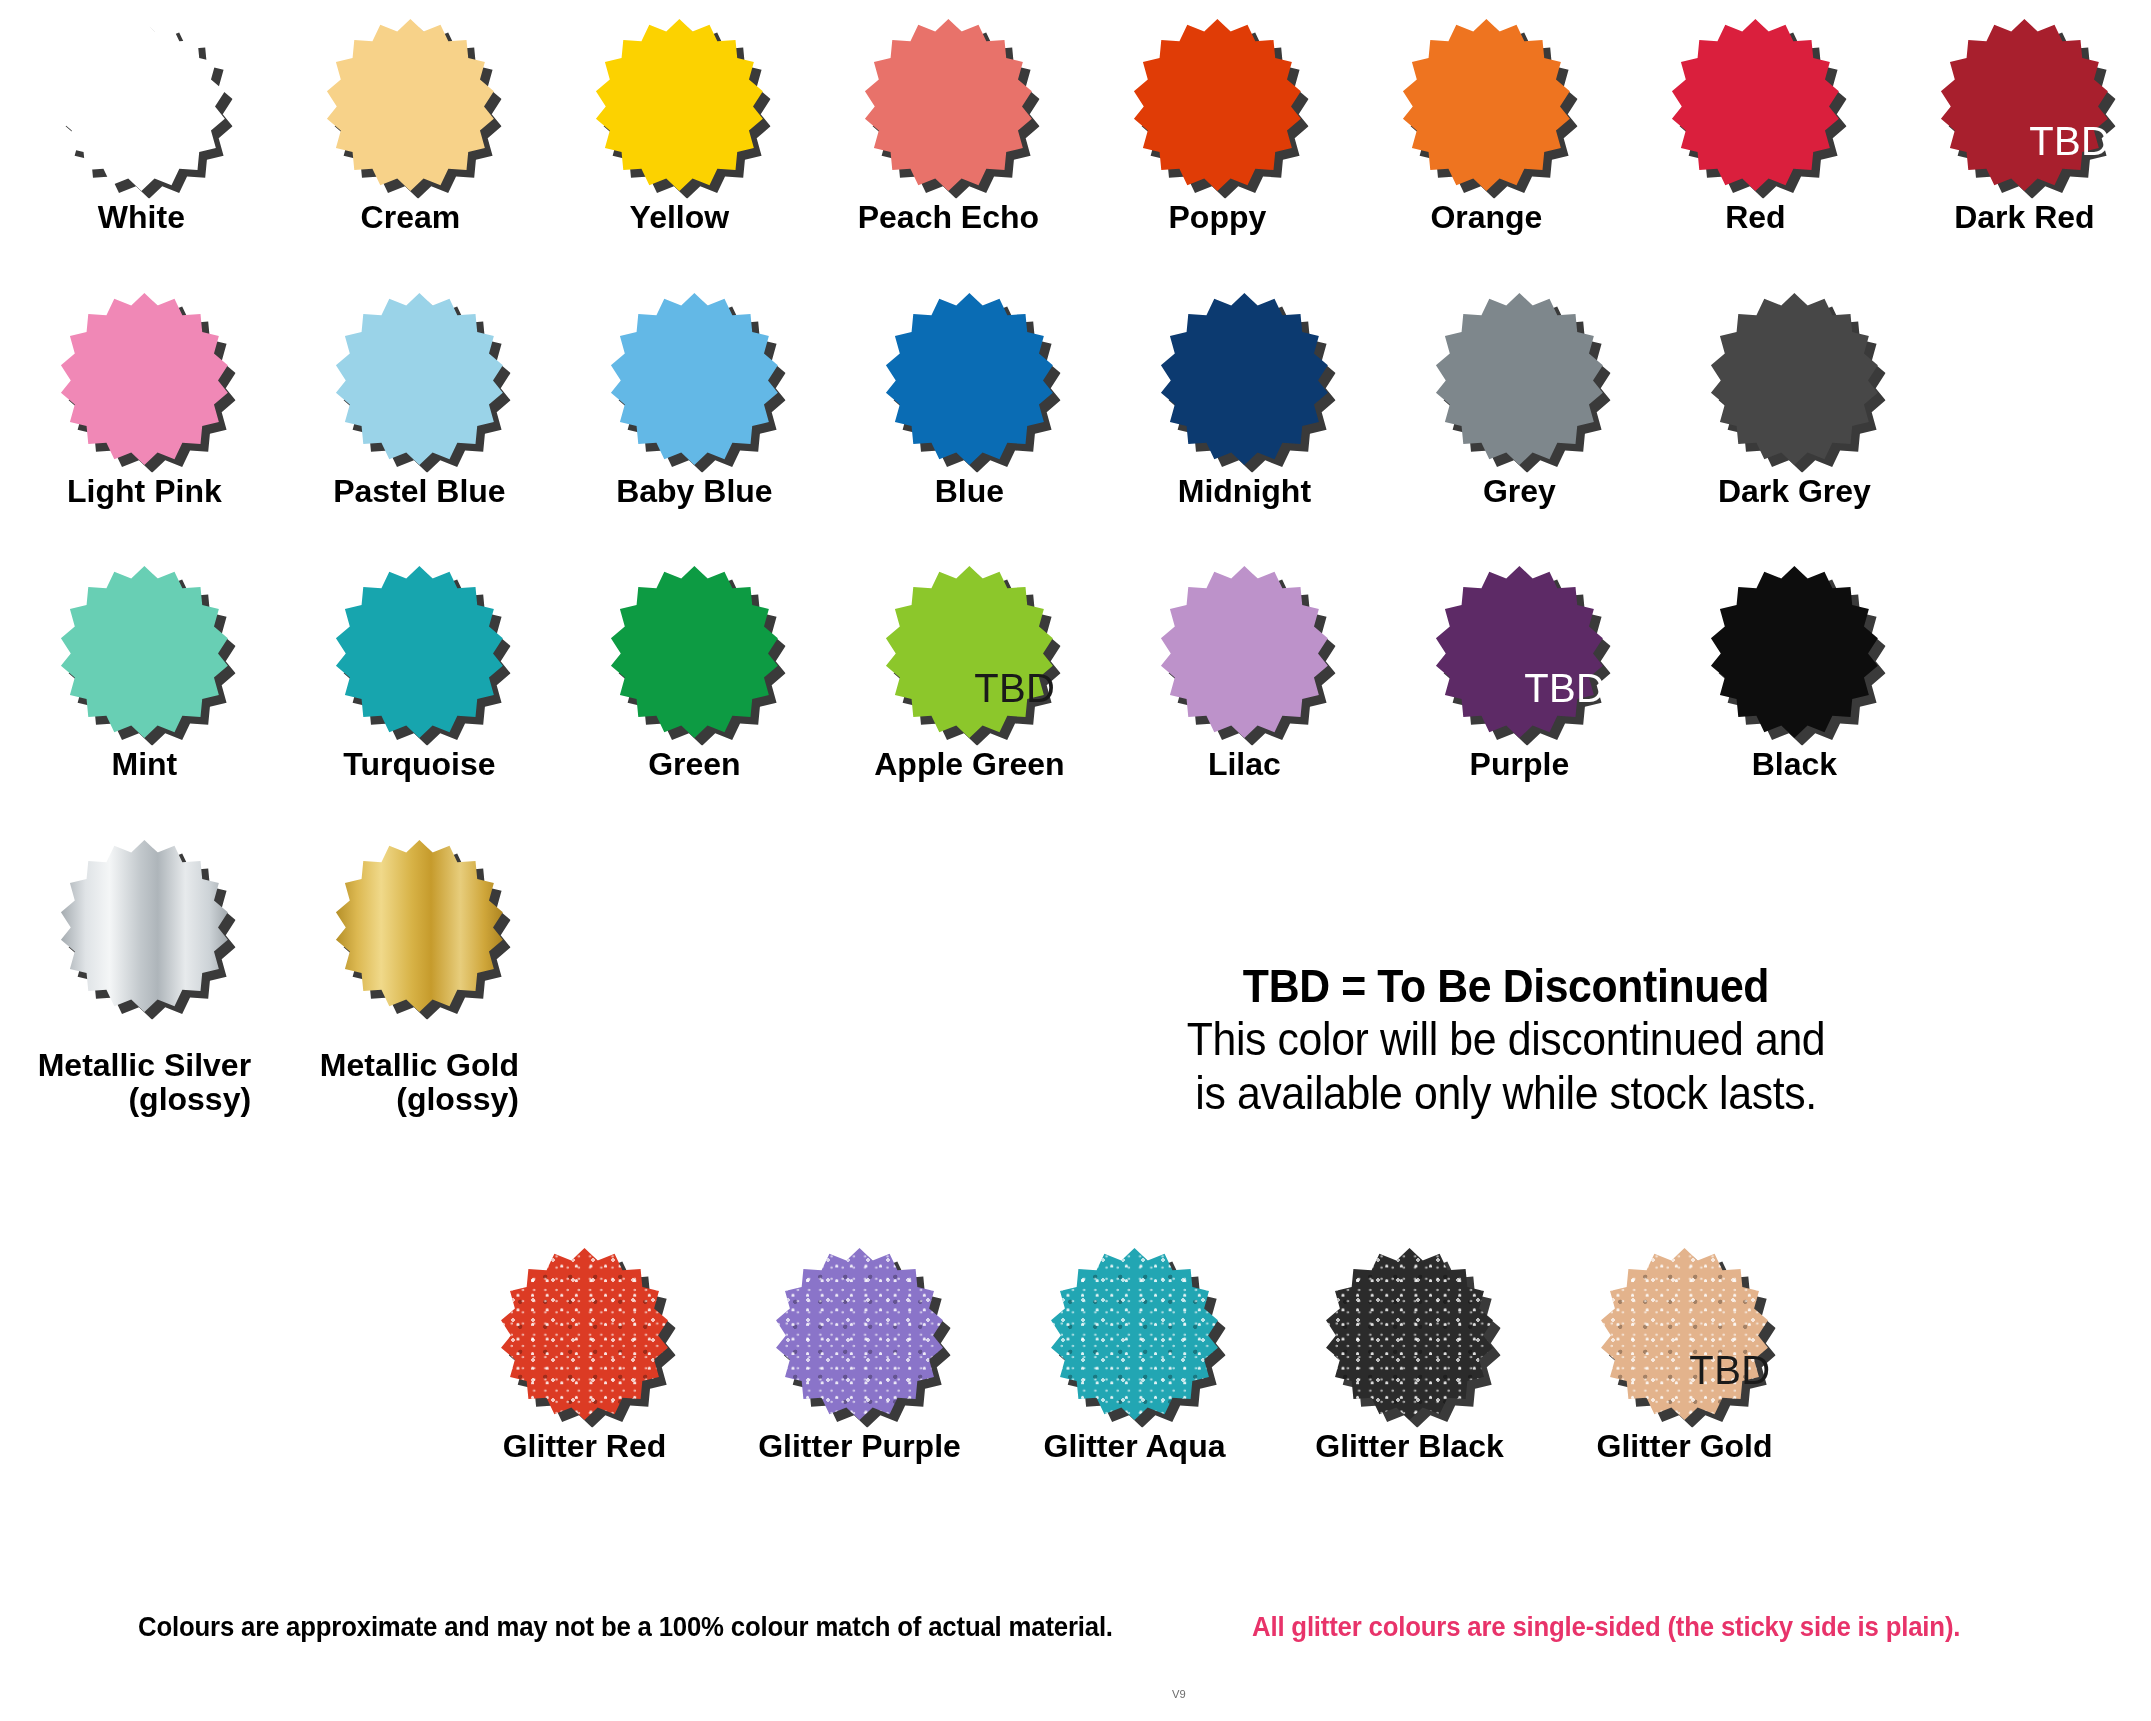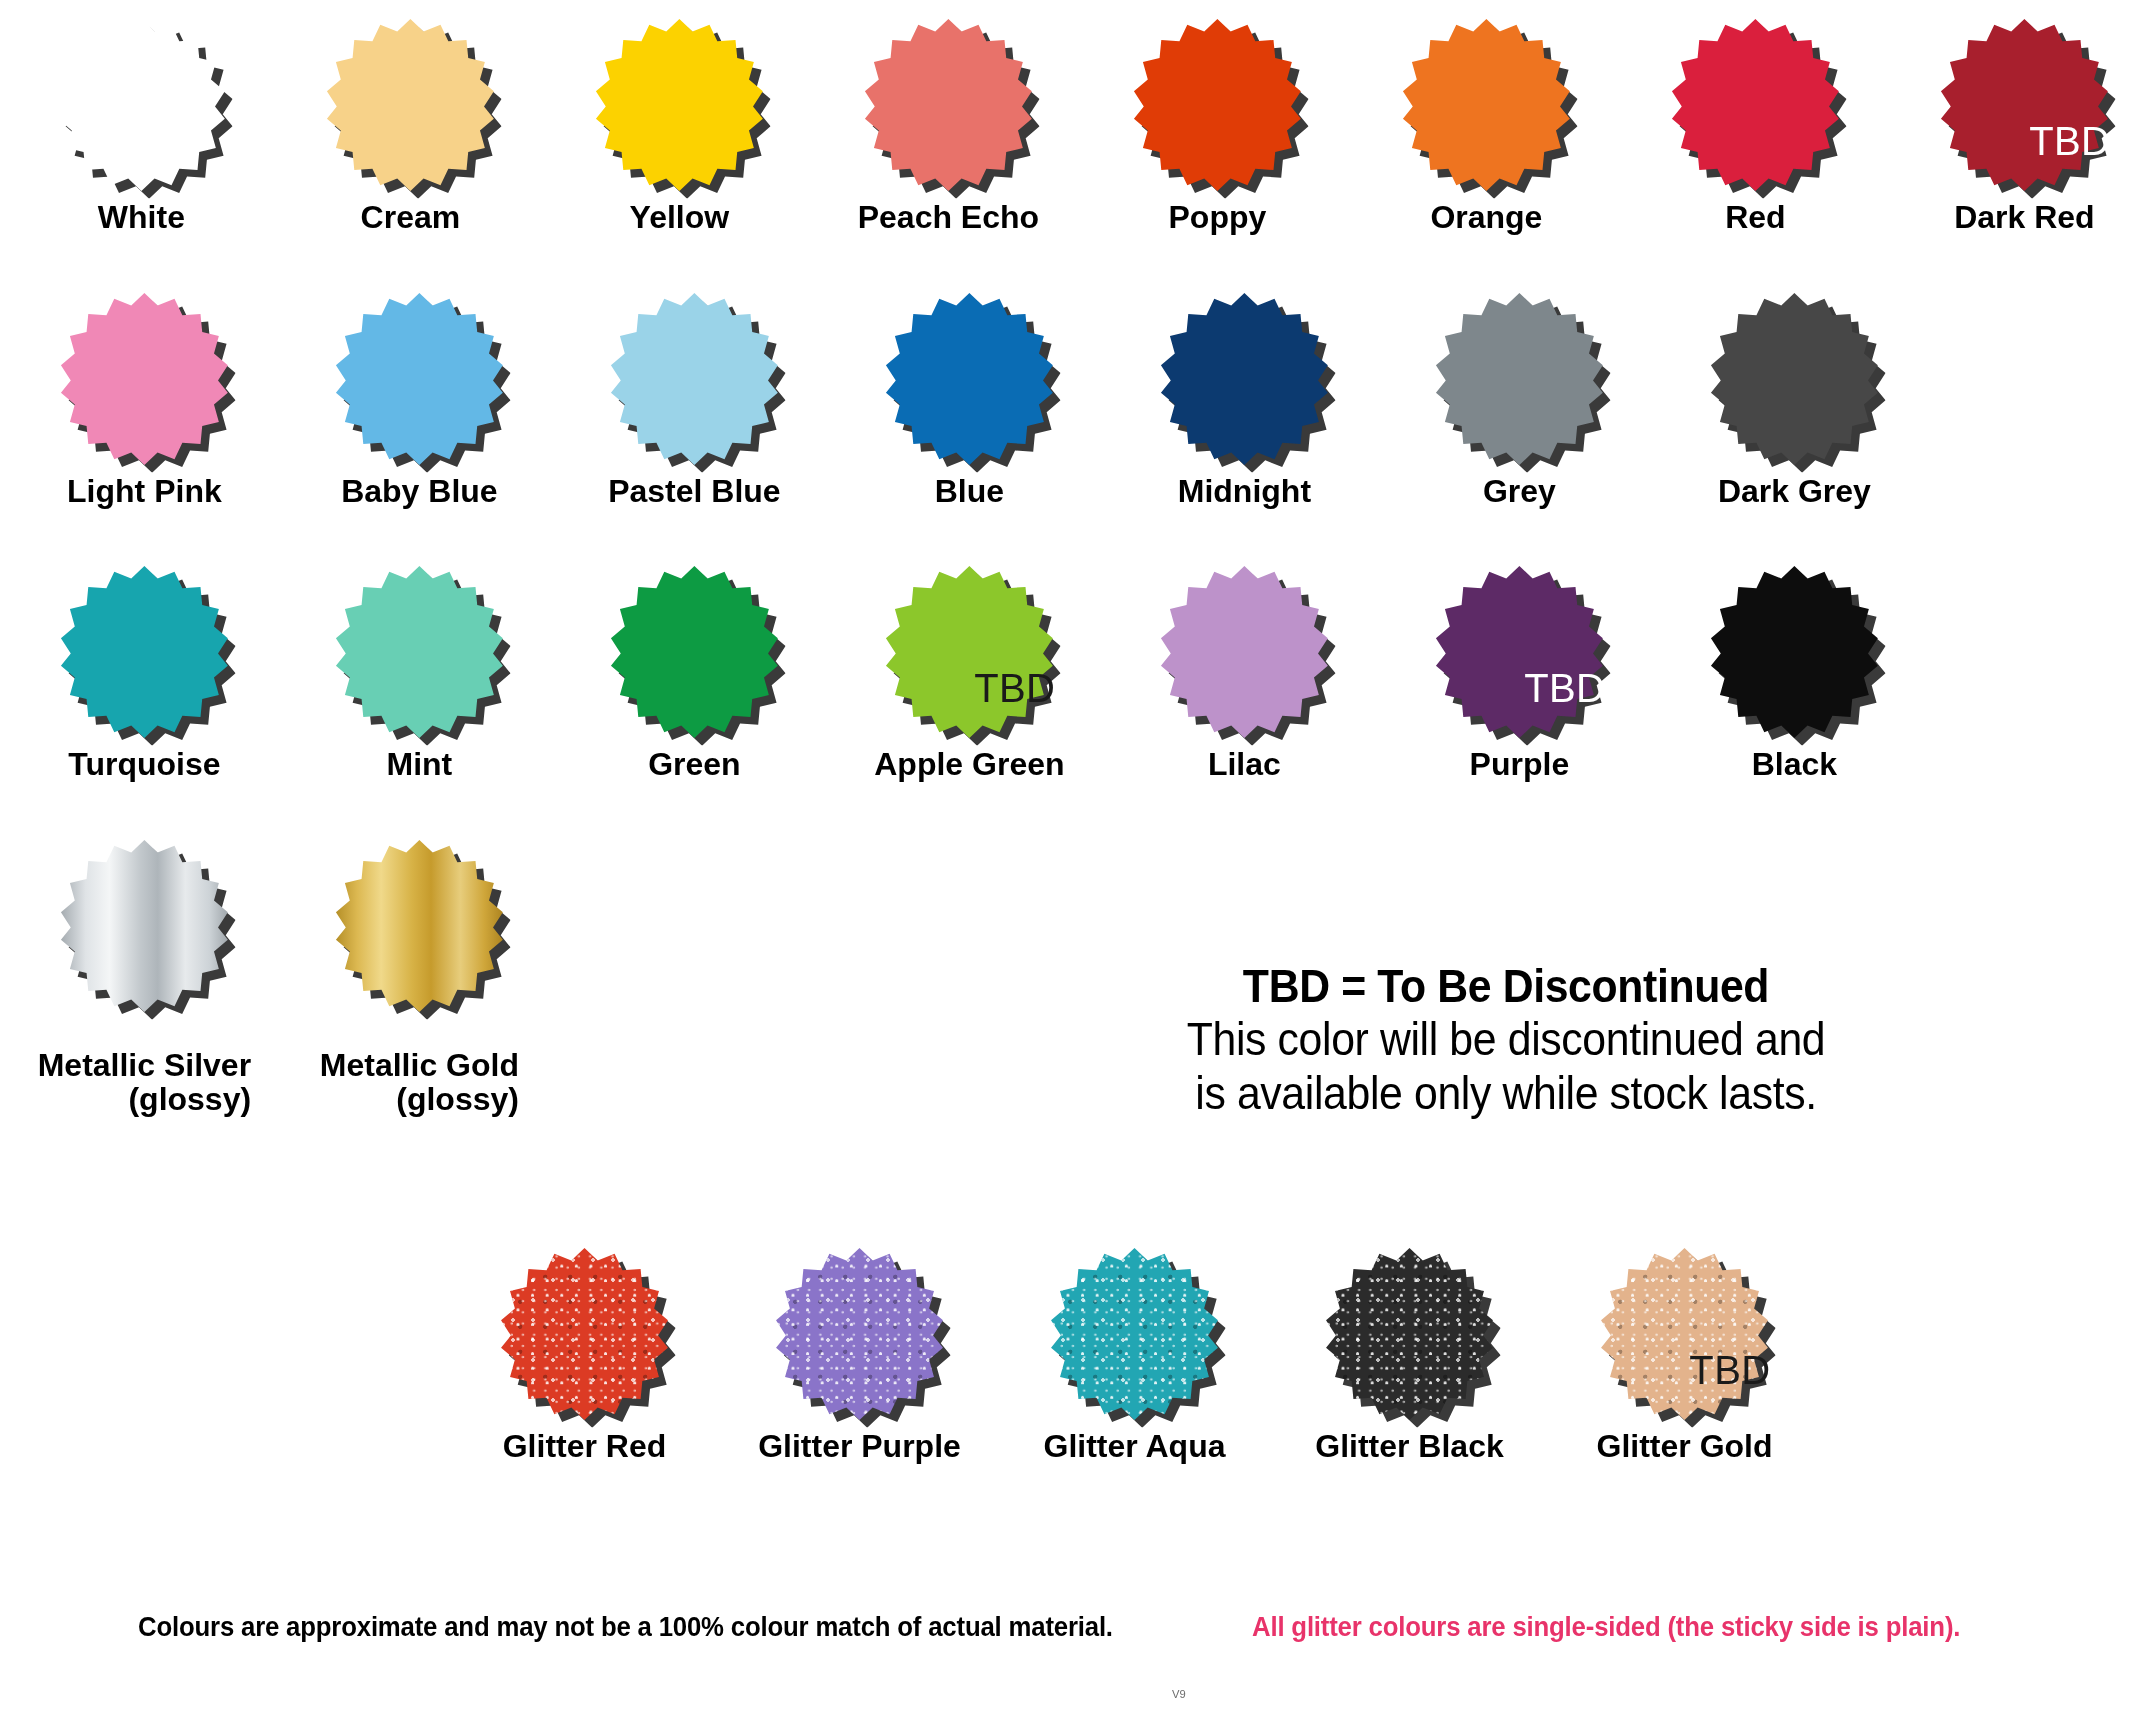--- a/index.html
+++ b/index.html
@@ -256,30 +256,30 @@
       <div class="cell">
         <div class="swatch-wrap">
           <div class="burst-shadow"></div>
           <div class="burst" style="background: rgb(240, 136, 182);"></div>
         </div>
         <div class="label">Light Pink</div>
       </div>
       <div class="cell">
         <div class="swatch-wrap">
           <div class="burst-shadow"></div>
+          <div class="burst" style="background: rgb(154, 211, 232);"></div>
+        </div>
+        <div class="label">Pastel Blue</div>
+      </div>
+      <div class="cell">
+        <div class="swatch-wrap">
+          <div class="burst-shadow"></div>
           <div class="burst" style="background: rgb(99, 184, 230);"></div>
         </div>
         <div class="label">Baby Blue</div>
-      </div>
-      <div class="cell">
-        <div class="swatch-wrap">
-          <div class="burst-shadow"></div>
-          <div class="burst" style="background: rgb(154, 211, 232);"></div>
-        </div>
-        <div class="label">Pastel Blue</div>
       </div>
       <div class="cell">
         <div class="swatch-wrap">
           <div class="burst-shadow"></div>
           <div class="burst" style="background: rgb(10, 108, 180);"></div>
         </div>
         <div class="label">Blue</div>
       </div>
       <div class="cell">
         <div class="swatch-wrap">
@@ -300,30 +300,30 @@
           <div class="burst-shadow"></div>
           <div class="burst" style="background: rgb(71, 71, 71);"></div>
         </div>
         <div class="label">Dark Grey</div>
       </div>
     </div>
   <div class="row cols7 r3" id="row-2">
       <div class="cell">
         <div class="swatch-wrap">
           <div class="burst-shadow"></div>
+          <div class="burst" style="background: rgb(104, 207, 180);"></div>
+        </div>
+        <div class="label">Mint</div>
+      </div>
+      <div class="cell">
+        <div class="swatch-wrap">
+          <div class="burst-shadow"></div>
           <div class="burst" style="background: rgb(23, 165, 174);"></div>
         </div>
         <div class="label">Turquoise</div>
-      </div>
-      <div class="cell">
-        <div class="swatch-wrap">
-          <div class="burst-shadow"></div>
-          <div class="burst" style="background: rgb(104, 207, 180);"></div>
-        </div>
-        <div class="label">Mint</div>
       </div>
       <div class="cell">
         <div class="swatch-wrap">
           <div class="burst-shadow"></div>
           <div class="burst" style="background: rgb(13, 155, 67);"></div>
         </div>
         <div class="label">Green</div>
       </div>
       <div class="cell">
         <div class="swatch-wrap">

